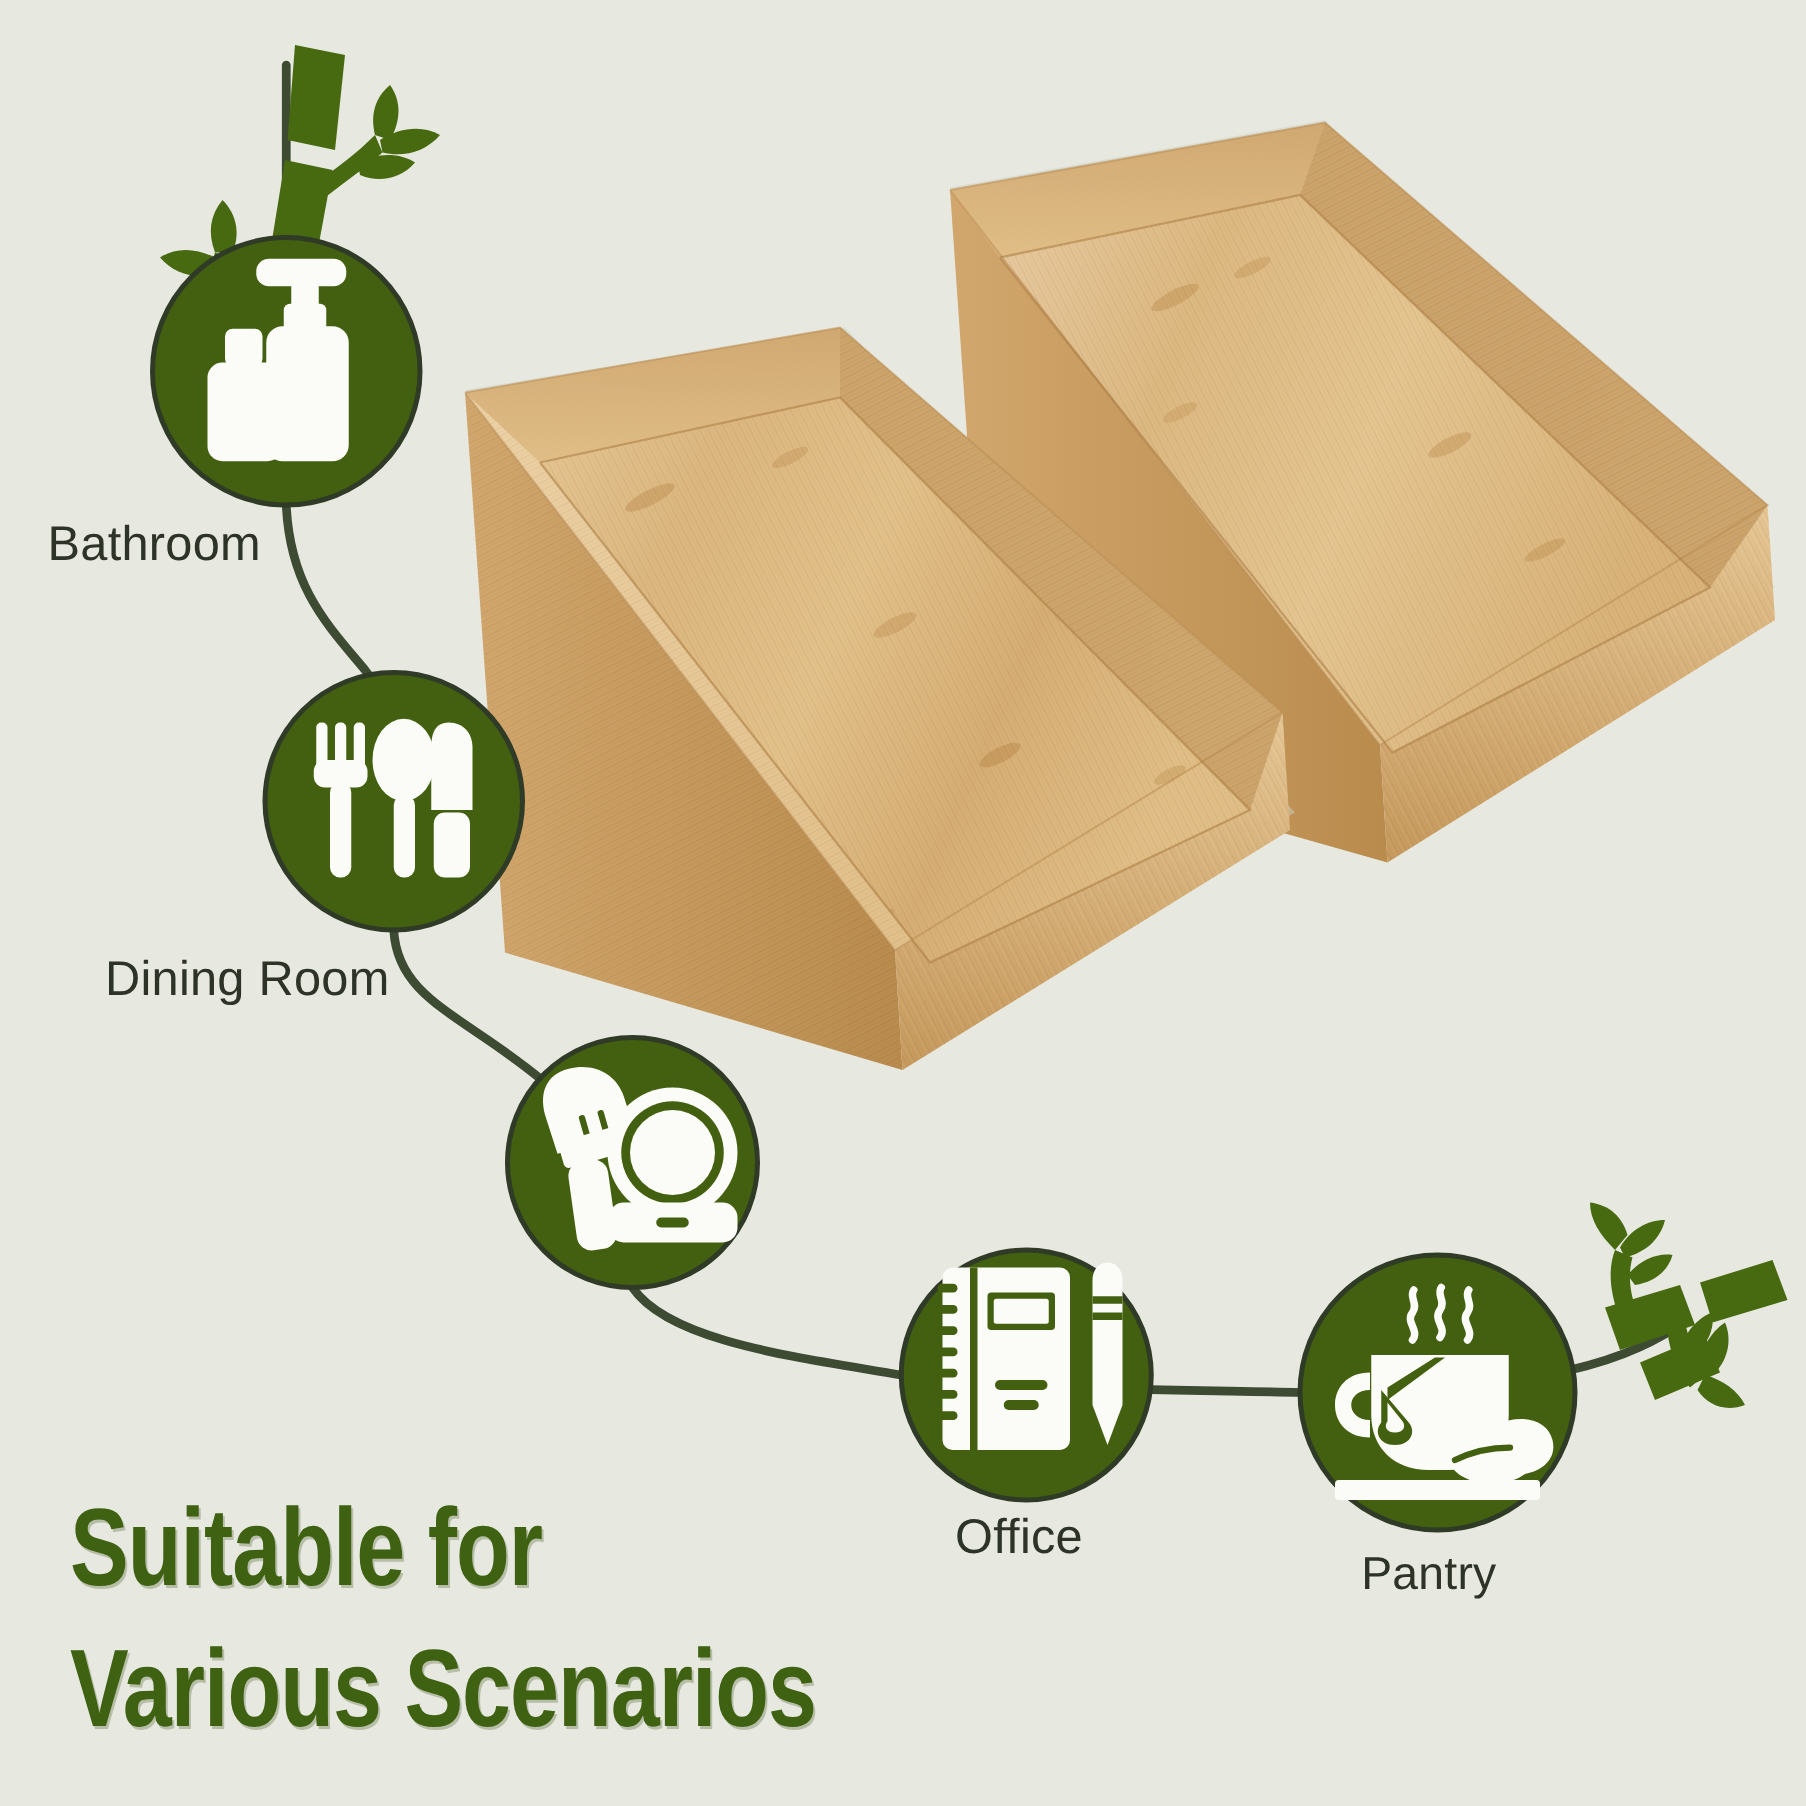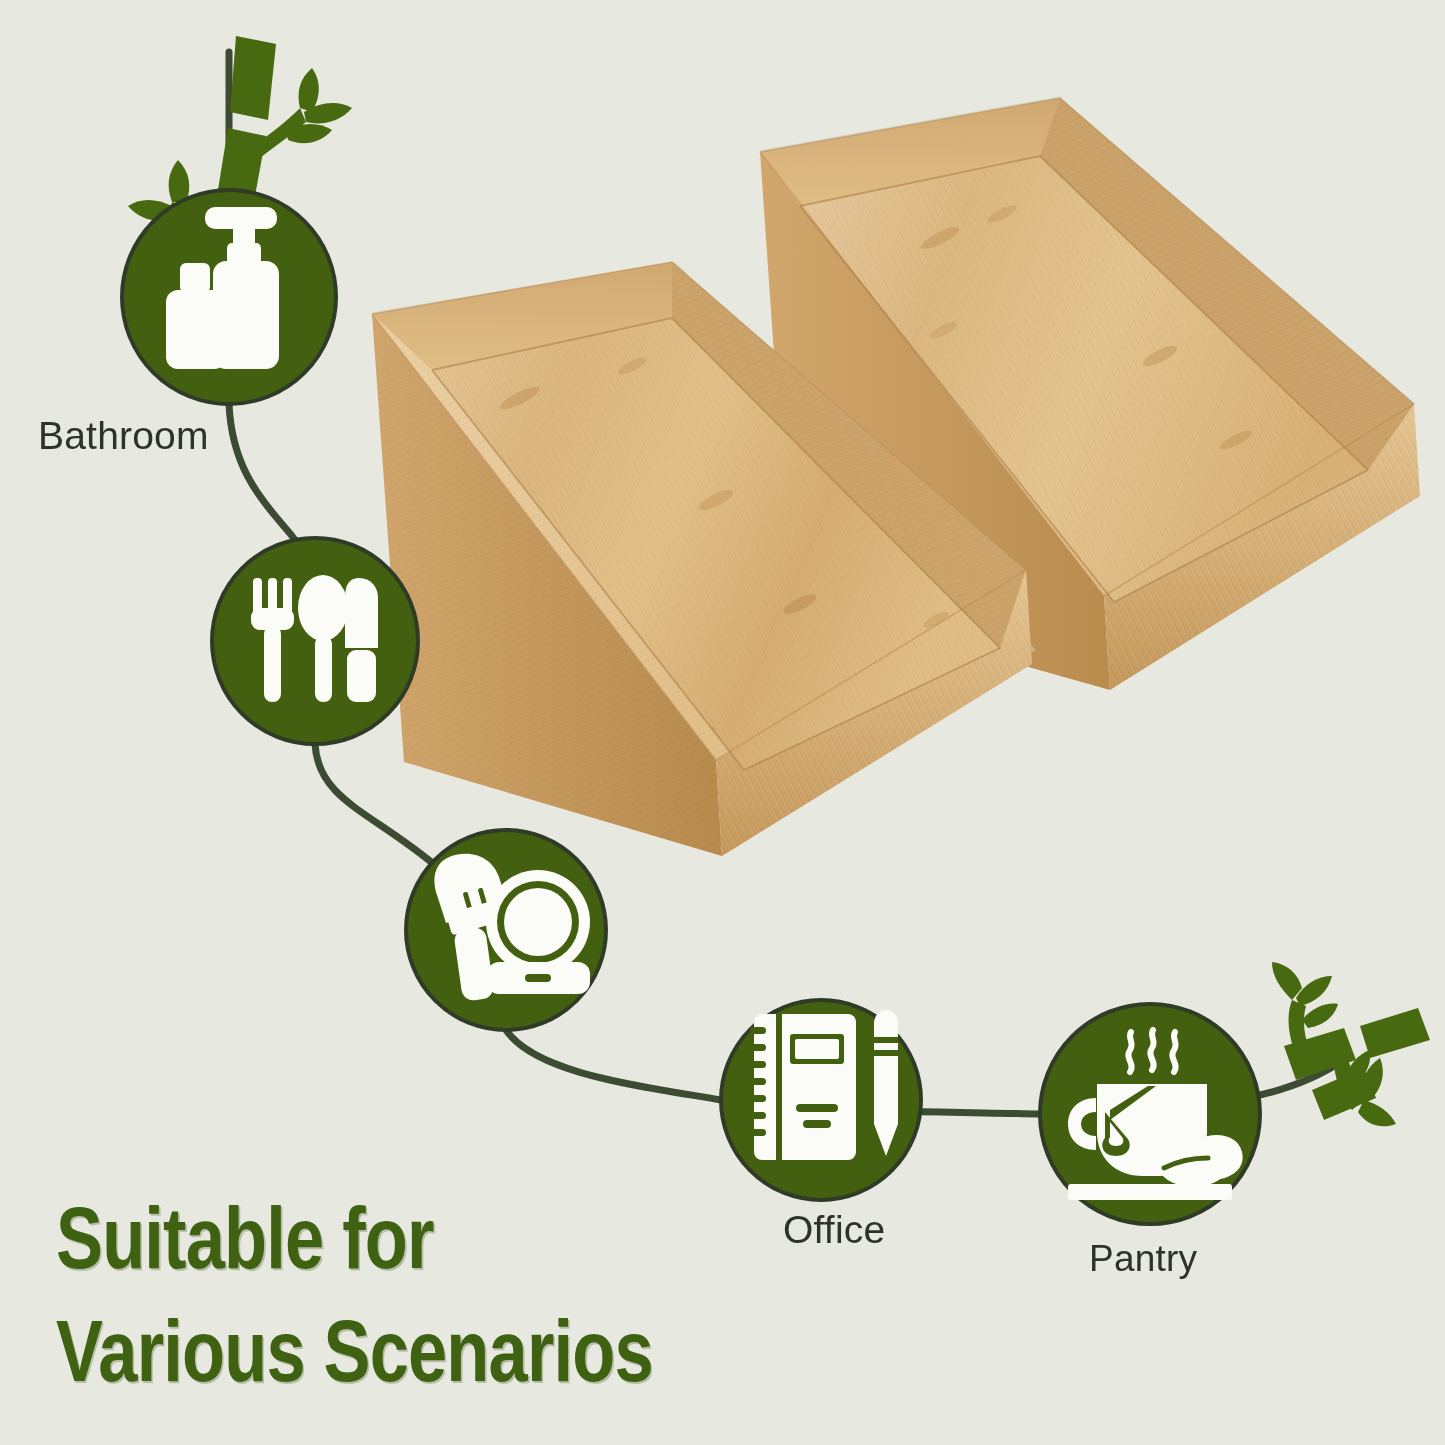--- a/index.html
+++ b/index.html
@@ -318,23 +318,24 @@
         <path d="M1169,1152 c20,-16 44,-16 56,-2 c11,13 2,32 -22,36 c-22,4 -42,-6 -44,-18 c-1,-7 3,-12 10,-16 z" fill="#fbfcf7"></path>
         <path d="M1164,1168 c12,-6 28,-10 44,-10" fill="none" stroke="#42600f" stroke-width="5" stroke-linecap="round"></path>
 
         <rect x="1068" y="1184" width="164" height="16" rx="3" fill="#fbfcf7"></rect>
       </g>
     </g>
   </svg>
 
   <div class="label" style="left:38px;top:414px;font-size:39px;">Bathroom</div>
 
-
-
-  <div class="label" style="left:764px;top:1208px;font-size:39px;margin-left:19px;">Office</div>
+  <div class="label" style="left:84px;top:762px;font-size:39px;">Dining Room</div>
+
+
+  <div class="label" style="left:764px;top:1208px;font-size:39px;">Office</div>
 
   <div class="label" style="left:1089px;top:1238px;font-size:37px;">Pantry</div>
 
   <div id="headline">
     <span class="hl-line">Suitable for</span>
     <span class="hl-line">Various Scenarios</span>
   </div>
 
 </div>
 

